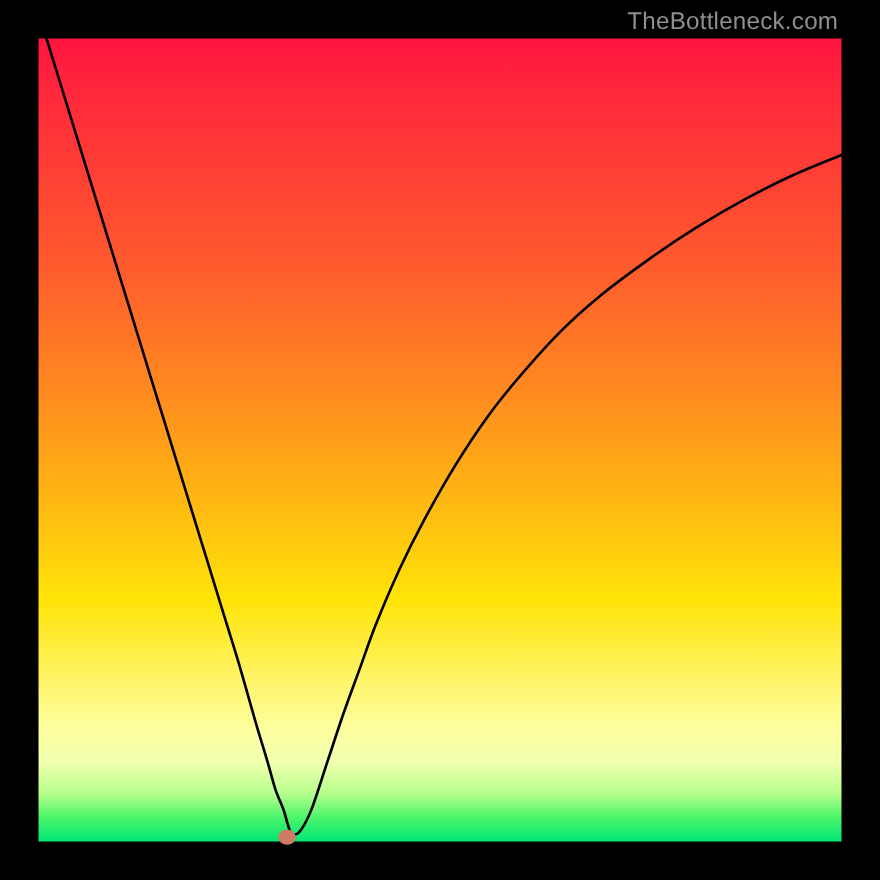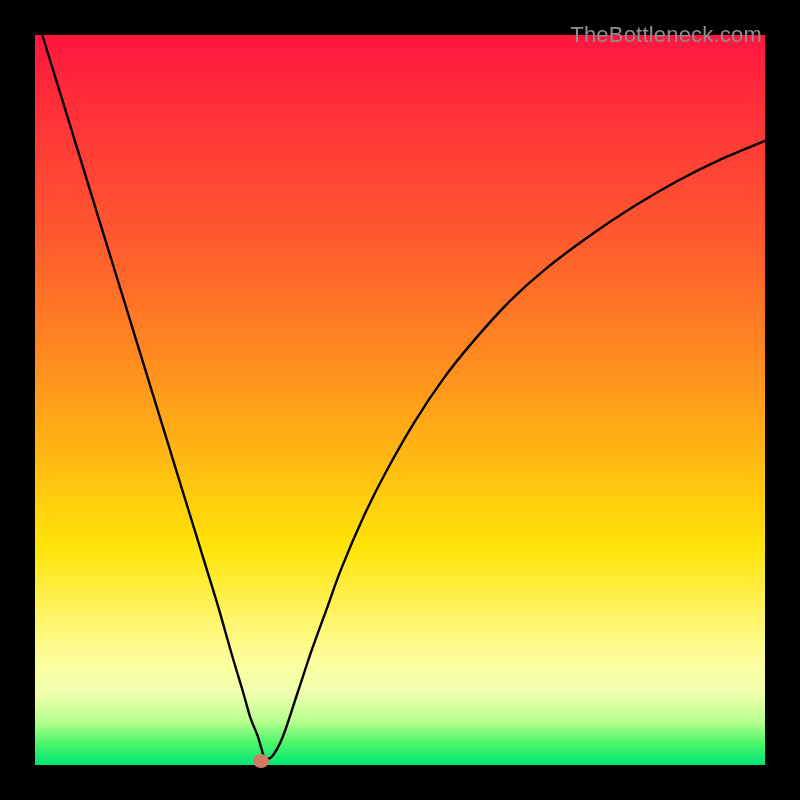--- a/index.html
+++ b/index.html
@@ -34,21 +34,21 @@
       #fff56a 80%,
       #fdff9f 86%,
       #f1ffae 90%,
       #b8ff8e 94%,
       #4cf56a 97%,
       #00e676 100%
     );
   }
   .attribution {
     position: absolute;
-    top: 22px;
+    top: 6px;
     right: 38px;
     color: #8f8f8f;
     font-size: 22px;
     font-weight: 500;
     letter-spacing: 0.2px;
   }
   svg.curve {
     position: absolute;
     inset: 0;
     overflow: visible;

